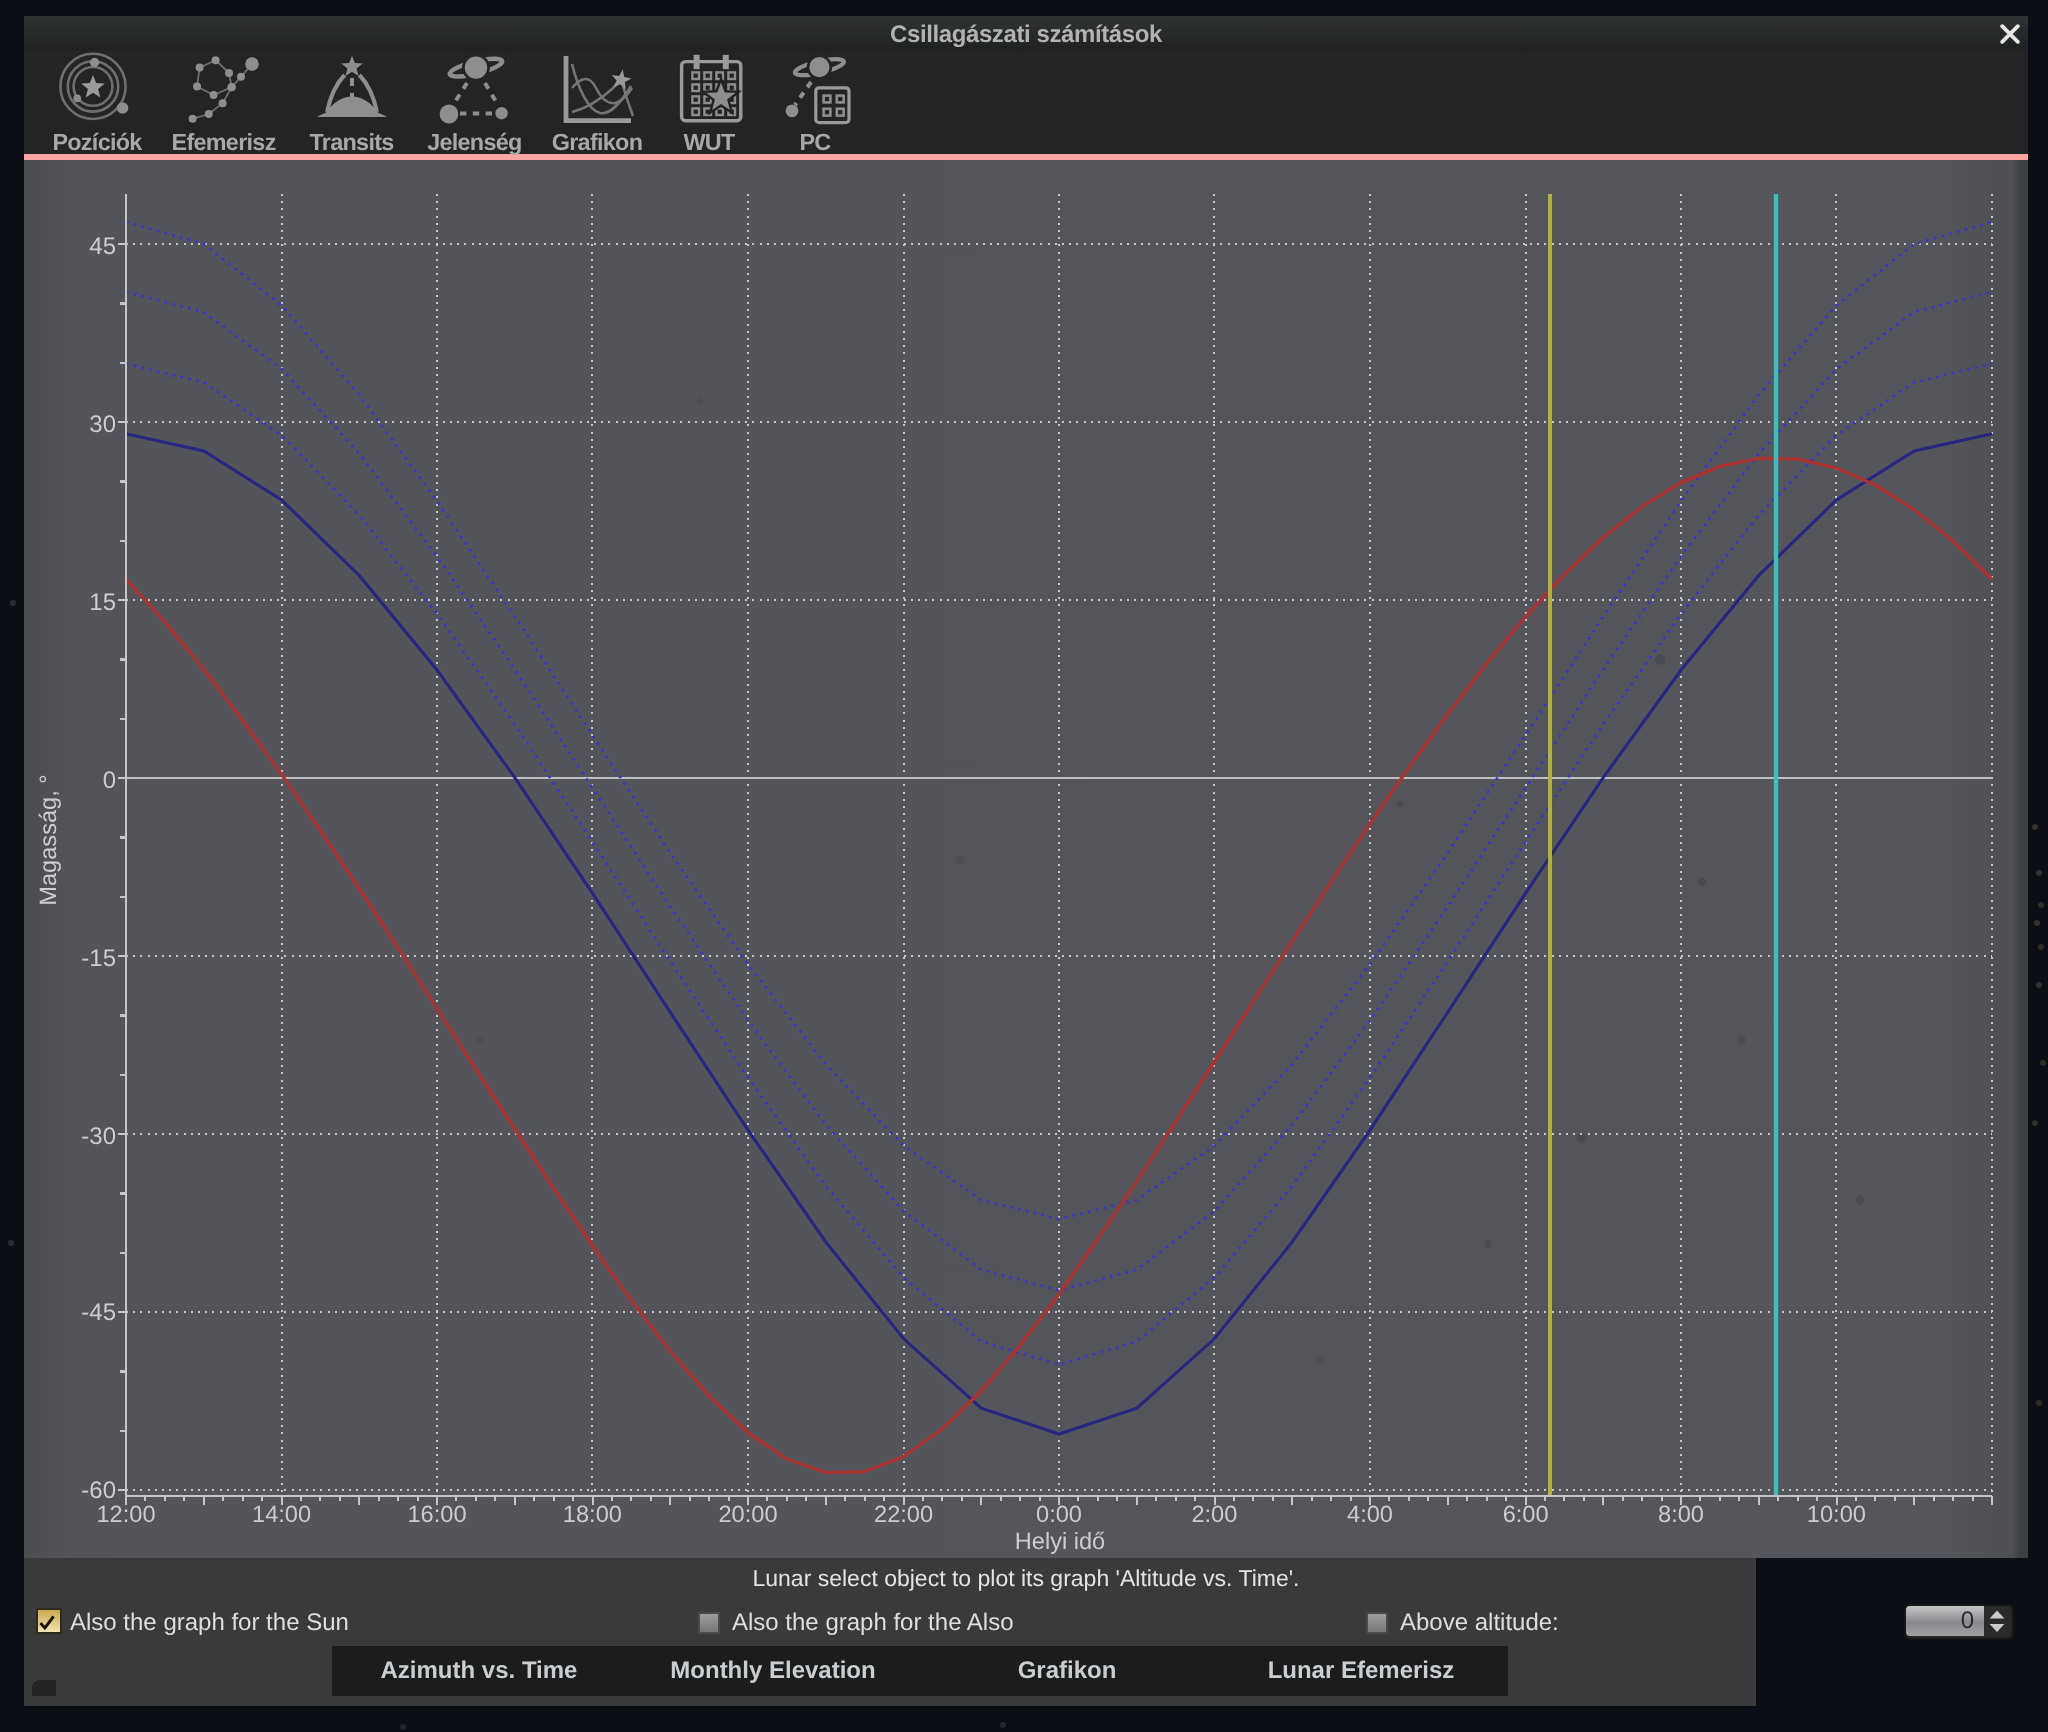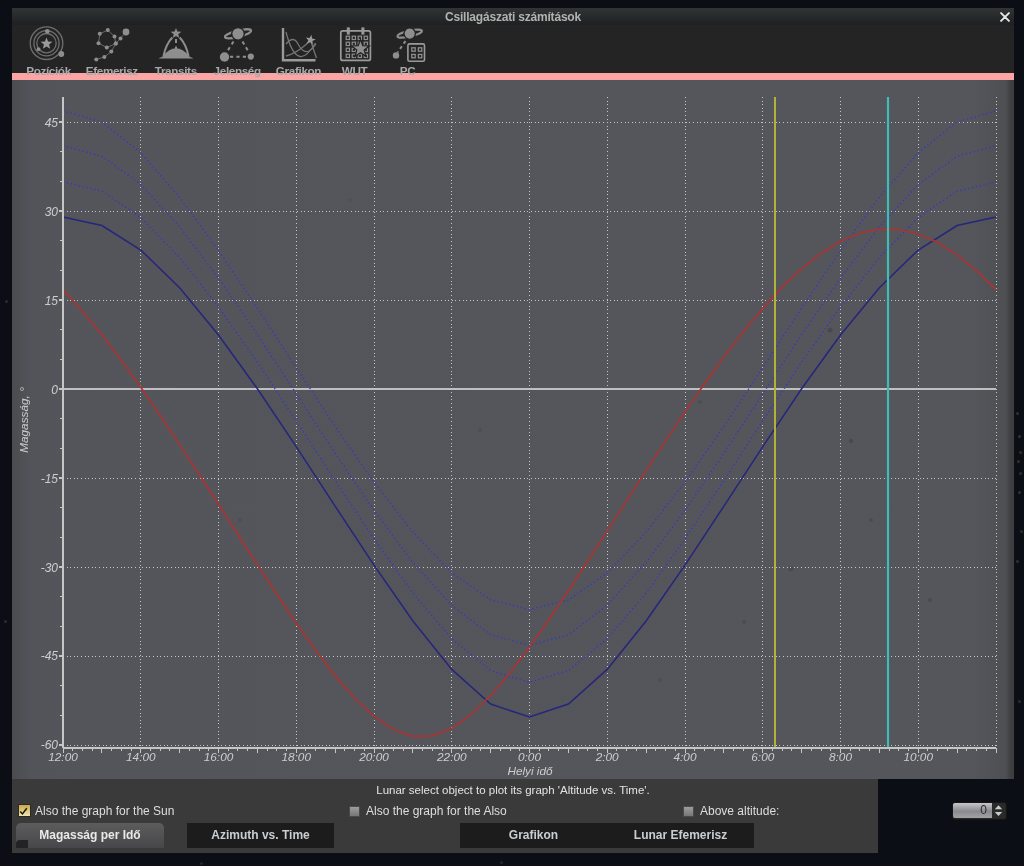--- a/index.html
+++ b/index.html
@@ -4,22 +4,22 @@
 <style>
   * { margin:0; padding:0; box-sizing:border-box; }
   html,body { width:1024px; height:866px; overflow:hidden; }
   body { background:#0c0e16; font-family:"Liberation Sans", sans-serif; position:relative; }
   .win { position:absolute; left:12px; top:8px; width:866px; height:845px; background:#3a3a3b; }
   .titlebar { position:absolute; left:0; top:0; width:1002px; height:17px;
     background:linear-gradient(#313435, #1e2021); color:#b2b2b2; font-size:12px; font-weight:bold;
     text-align:center; line-height:18px; letter-spacing:-0.2px; }
   .closex { position:absolute; right:4px; top:3.5px; width:10px; height:10px; }
   .toolbar { position:absolute; left:0; top:17px; width:1002px; height:55px; background:#242425;
-    border-bottom:7px solid #fca5a5; }
-  .graphwrap { position:absolute; left:0; top:72px; width:1002px; height:699px; background:linear-gradient(90deg,#4b4c4f 0px,#53545a 20px,#54555a 60px,#55565b 960px,#4e4f53 994px,#3f4042 998px,#3d3d3f 1002px);font-style:italic; }
+    border-bottom:3px solid #fca5a5; }
+  .graphwrap { position:absolute; left:0; top:72px; width:1002px; height:699px; background:linear-gradient(90deg,#4b4c4f 0px,#53545a 20px,#54555a 60px,#55565b 960px,#4e4f53 994px,#3f4042 998px,#3d3d3f 1002px); }
   .msg { position:absolute; left:0; top:771px; width:1002px; height:26px; color:#e3e3e3;
     font-size:11.5px; text-align:center; padding-top:5px; }
   .ctrls { position:absolute; left:0; top:797px; width:1002px; height:19px; font-size:12px; color:#dedede; }
   .cb { position:absolute; width:11px; height:11px; }
   .cb.on { top:-1px; width:13px; height:13px; }
   .cb.off { top:1px; width:11px; height:11px; }
   .cb.on { background:linear-gradient(#c9a94e,#f0e3ae); border:1px solid #2e2a1e; }
   .cb.off { background:linear-gradient(#9d9d9d,#777777); border:1px solid #4a4a4a; }
   .cblbl { position:absolute; top:-1px; }
   .spin { position:absolute; left:940px; top:-3px; width:55px; height:18px; border:1.5px solid #161616; border-radius:3px; background:#262627; }
@@ -208,22 +208,22 @@
     <div class="spin">
       <div class="spinval">0</div>
       <div class="spinbtns"><svg width="13" height="15" viewBox="0 0 13 15">
             <path d="M6.5,2.2 L10.2,6.2 L2.8,6.2 Z" fill="#c9c9c9"></path>
             <path d="M6.5,13 L10.2,9 L2.8,9 Z" fill="#c9c9c9"></path>
           </svg></div>
     </div>
   </div>
   <div class="tabs">
     <div class="tabedge"></div>
-    <div class="tab active" style="left:4px; width:148px;">Magasság per Idő</div>
-    <div class="tab" style="left:154px; width:147px;margin-left:21px;">Azimuth vs. Time</div>
+    <div class="tab" style="left:154px; width:147px;">Azimuth vs. Time</div>
+    <div class="tab" style="left:301px; width:147px;">Monthly Elevation</div>
     <div class="tab" style="left:448px; width:147px;">Grafikon</div>
     <div class="tab" style="left:595px; width:147px;">Lunar Efemerisz</div>
   </div>
 </div>
 <div style="position:absolute;left:0;top:0;width:1024px;height:866px;pointer-events:none;">
     <div style="position:absolute;left:1016px;top:412px;width:3px;height:3px;border-radius:2px;background:#35302a;"></div>
     <div style="position:absolute;left:1018px;top:435px;width:3px;height:3px;border-radius:2px;background:#38332c;"></div>
     <div style="position:absolute;left:1019px;top:451px;width:3px;height:3px;border-radius:2px;background:#332f28;"></div>
     <div style="position:absolute;left:1017px;top:460px;width:3px;height:3px;border-radius:2px;background:#36312a;"></div>
     <div style="position:absolute;left:1019px;top:472px;width:3px;height:3px;border-radius:2px;background:#332f28;"></div>

